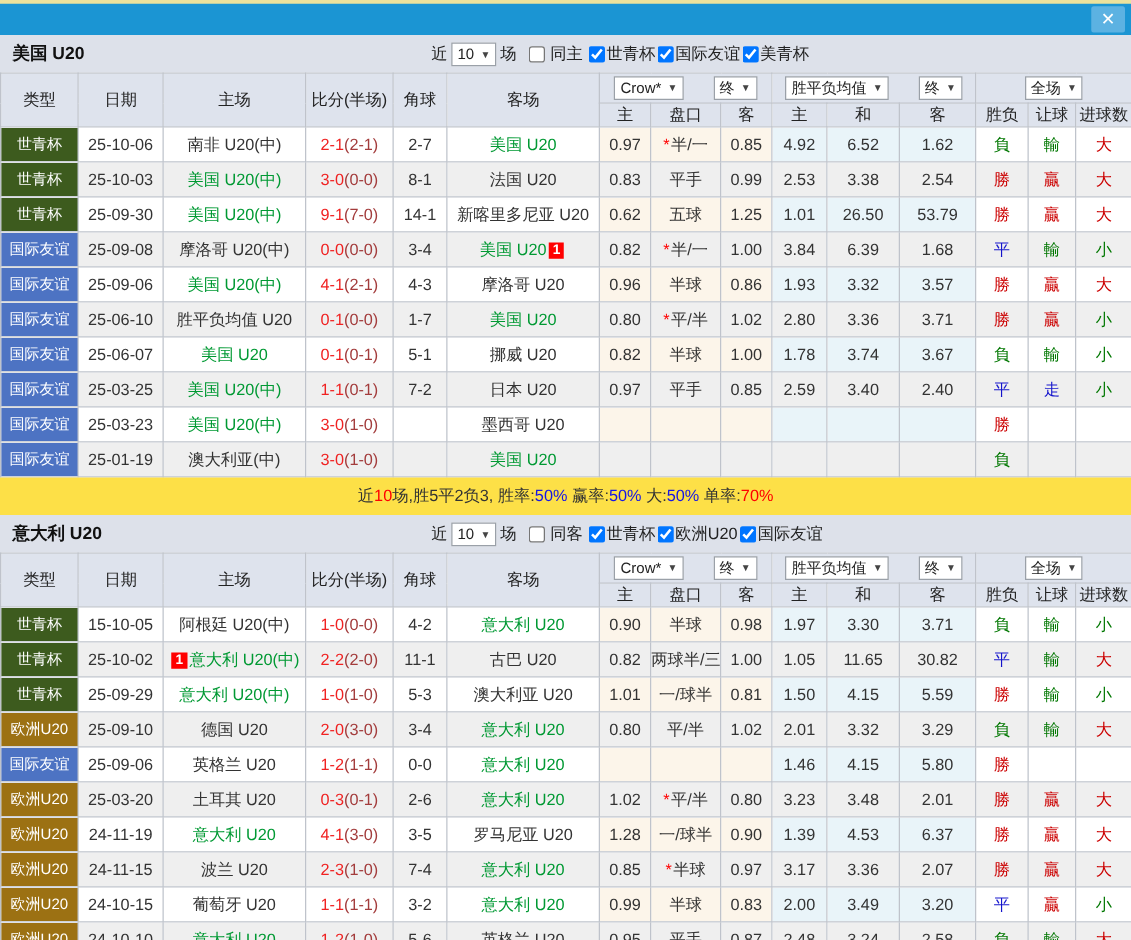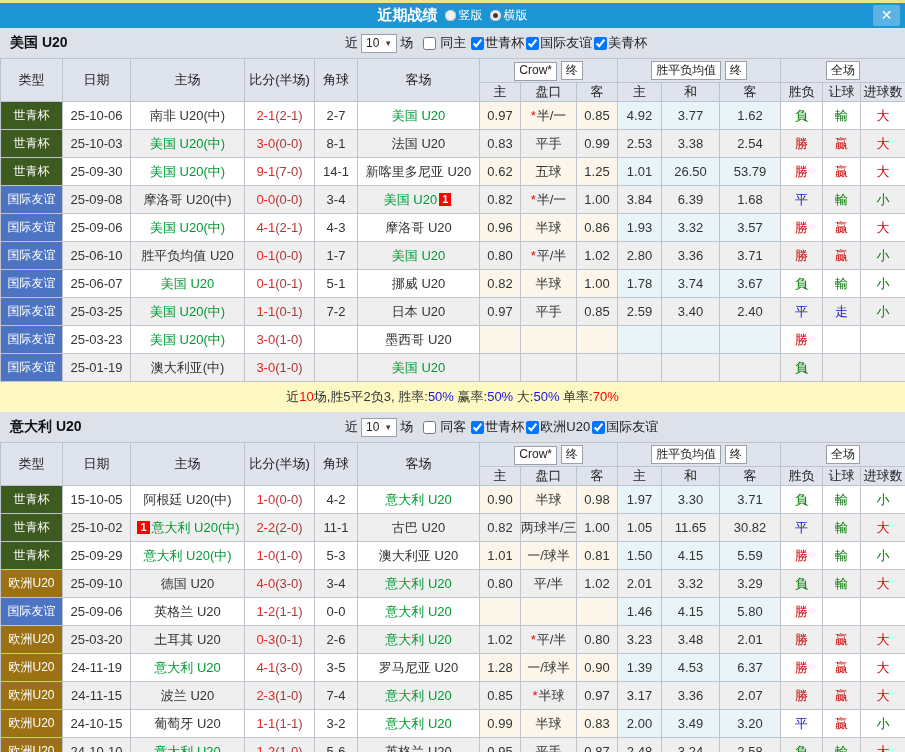--- a/index.html
+++ b/index.html
@@ -37,21 +37,21 @@
   input[type=checkbox] { width:13px; height:13px; margin:0 1px 0 7px; vertical-align:middle; }
   .flt { display:inline-flex; align-items:center; cursor:pointer; }
   .flt input[type=checkbox] { margin:0 1px 0 2px; }
   
   table.grid { border-collapse:collapse; table-layout:fixed; width:905px; font-size:13px; }
   .grid th, .grid td { border:1px solid #bfc3cb; text-align:center; padding:0; overflow:hidden; white-space:nowrap; }
   .grid thead th { background:#dee3ed; font-weight:normal; color:#222; }
   tr.h1 th { height:24px; }
   tr.h2 th { height:18px; }
   .grp { padding:1px 2px; }
-  .grp .sel { margin:0 0; display:inline-flex;flex-direction:column; }
+  .grp .sel { margin:0 10px; display:inline-flex; }
   .grid tbody td { height:28px; color:#333; }
   .grid td.type { color:#fff; font-size:12px; }
   .grid td.wc { background:#3d5b1e; }
   .grid td.fr { background:#4d73c3; }
   .grid td.eu { background:#9c7113; }
   .rg td { background:#efefef; }
   .rw .oc { background:#fcf5ea; }
   .rw .mc { background:#e9f4f9; }
   td.teamcell { color:#222; }
   td.teamcell.green { color:#009933; }
@@ -59,42 +59,31 @@
   .half { color:#a33c3c; }
   .res.r { color:#cc0000; }
   .res.g { color:#007700; }
   .res.b { color:#1414cc; }
   .star { color:#ff0000; margin-right:1px; }
   .badge {
     display:inline-block; background:#ff0000; color:#fff; font-size:11px; font-weight:bold;
     line-height:13px; padding:0 3px; margin:0 2px; vertical-align:1px;
   }
   
-  .summary { height:30px; line-height:30px; text-align:center; font-size:13px; background:#fef9c3; }
+  .summary { height:30px; line-height:30px; text-align:center; font-size:13px; background:#fde047; }
   .sum-k { color:#333; }
   .sum-b { color:#1616e6; }
   .sum-r { color:#ff0000; }
 </style>
 </head>
 <body>
 
 <div class="panel">
 
   <div class="titlebar">
-    <div class="title-center">
-      <span class="title">近期战绩</span>
-      <span class="radio">
-        <span class="rb"></span>
-        <span>竖版</span>
-      </span>
-      <span class="radio">
-        <span class="rb checked"></span>
-        <span>横版</span>
-      </span>
-    </div>
     <div class="close">✕</div>
   </div>
 
   <div class="secbar">
     <span class="team-title">美国 U20</span>
     <span class="controls">
       <span>近</span>
       <span class="sel">
         <span>10</span>
         <span class="arr">▼</span>
@@ -189,21 +178,21 @@
           <td class="type wc">世青杯</td>
           <td class="date">25-10-06</td>
           <td class="teamcell"><span>南非 U20(中)</span></td>
           <td><span class="score">2-1</span><span class="half">(2-1)</span></td>
           <td class="corner">2-7</td>
           <td class="teamcell green"><span>美国 U20</span></td>
           <td class="oc">0.97</td>
           <td class="oc"><span class="star">*</span>半/一</td>
           <td class="oc">0.85</td>
           <td class="mc">4.92</td>
-          <td class="mc">3.77</td>
+          <td class="mc">6.52</td>
           <td class="mc">1.62</td>
           <td class="res g">負</td>
           <td class="res g">輸</td>
           <td class="res r">大</td>
         </tr>
         <tr class="rg">
           <td class="type wc">世青杯</td>
           <td class="date">25-10-03</td>
           <td class="teamcell green"><span>美国 U20(中)</span></td>
           <td><span class="score">3-0</span><span class="half">(0-0)</span></td>
@@ -502,21 +491,21 @@
           <td class="mc">4.15</td>
           <td class="mc">5.59</td>
           <td class="res r">勝</td>
           <td class="res g">輸</td>
           <td class="res g">小</td>
         </tr>
         <tr class="rg">
           <td class="type eu">欧洲U20</td>
           <td class="date">25-09-10</td>
           <td class="teamcell"><span>德国 U20</span></td>
-          <td><span class="score">4-0</span><span class="half">(3-0)</span></td>
+          <td><span class="score">2-0</span><span class="half">(3-0)</span></td>
           <td class="corner">3-4</td>
           <td class="teamcell green"><span>意大利 U20</span></td>
           <td class="oc">0.80</td>
           <td class="oc">平/半</td>
           <td class="oc">1.02</td>
           <td class="mc">2.01</td>
           <td class="mc">3.32</td>
           <td class="mc">3.29</td>
           <td class="res g">負</td>
           <td class="res g">輸</td>

